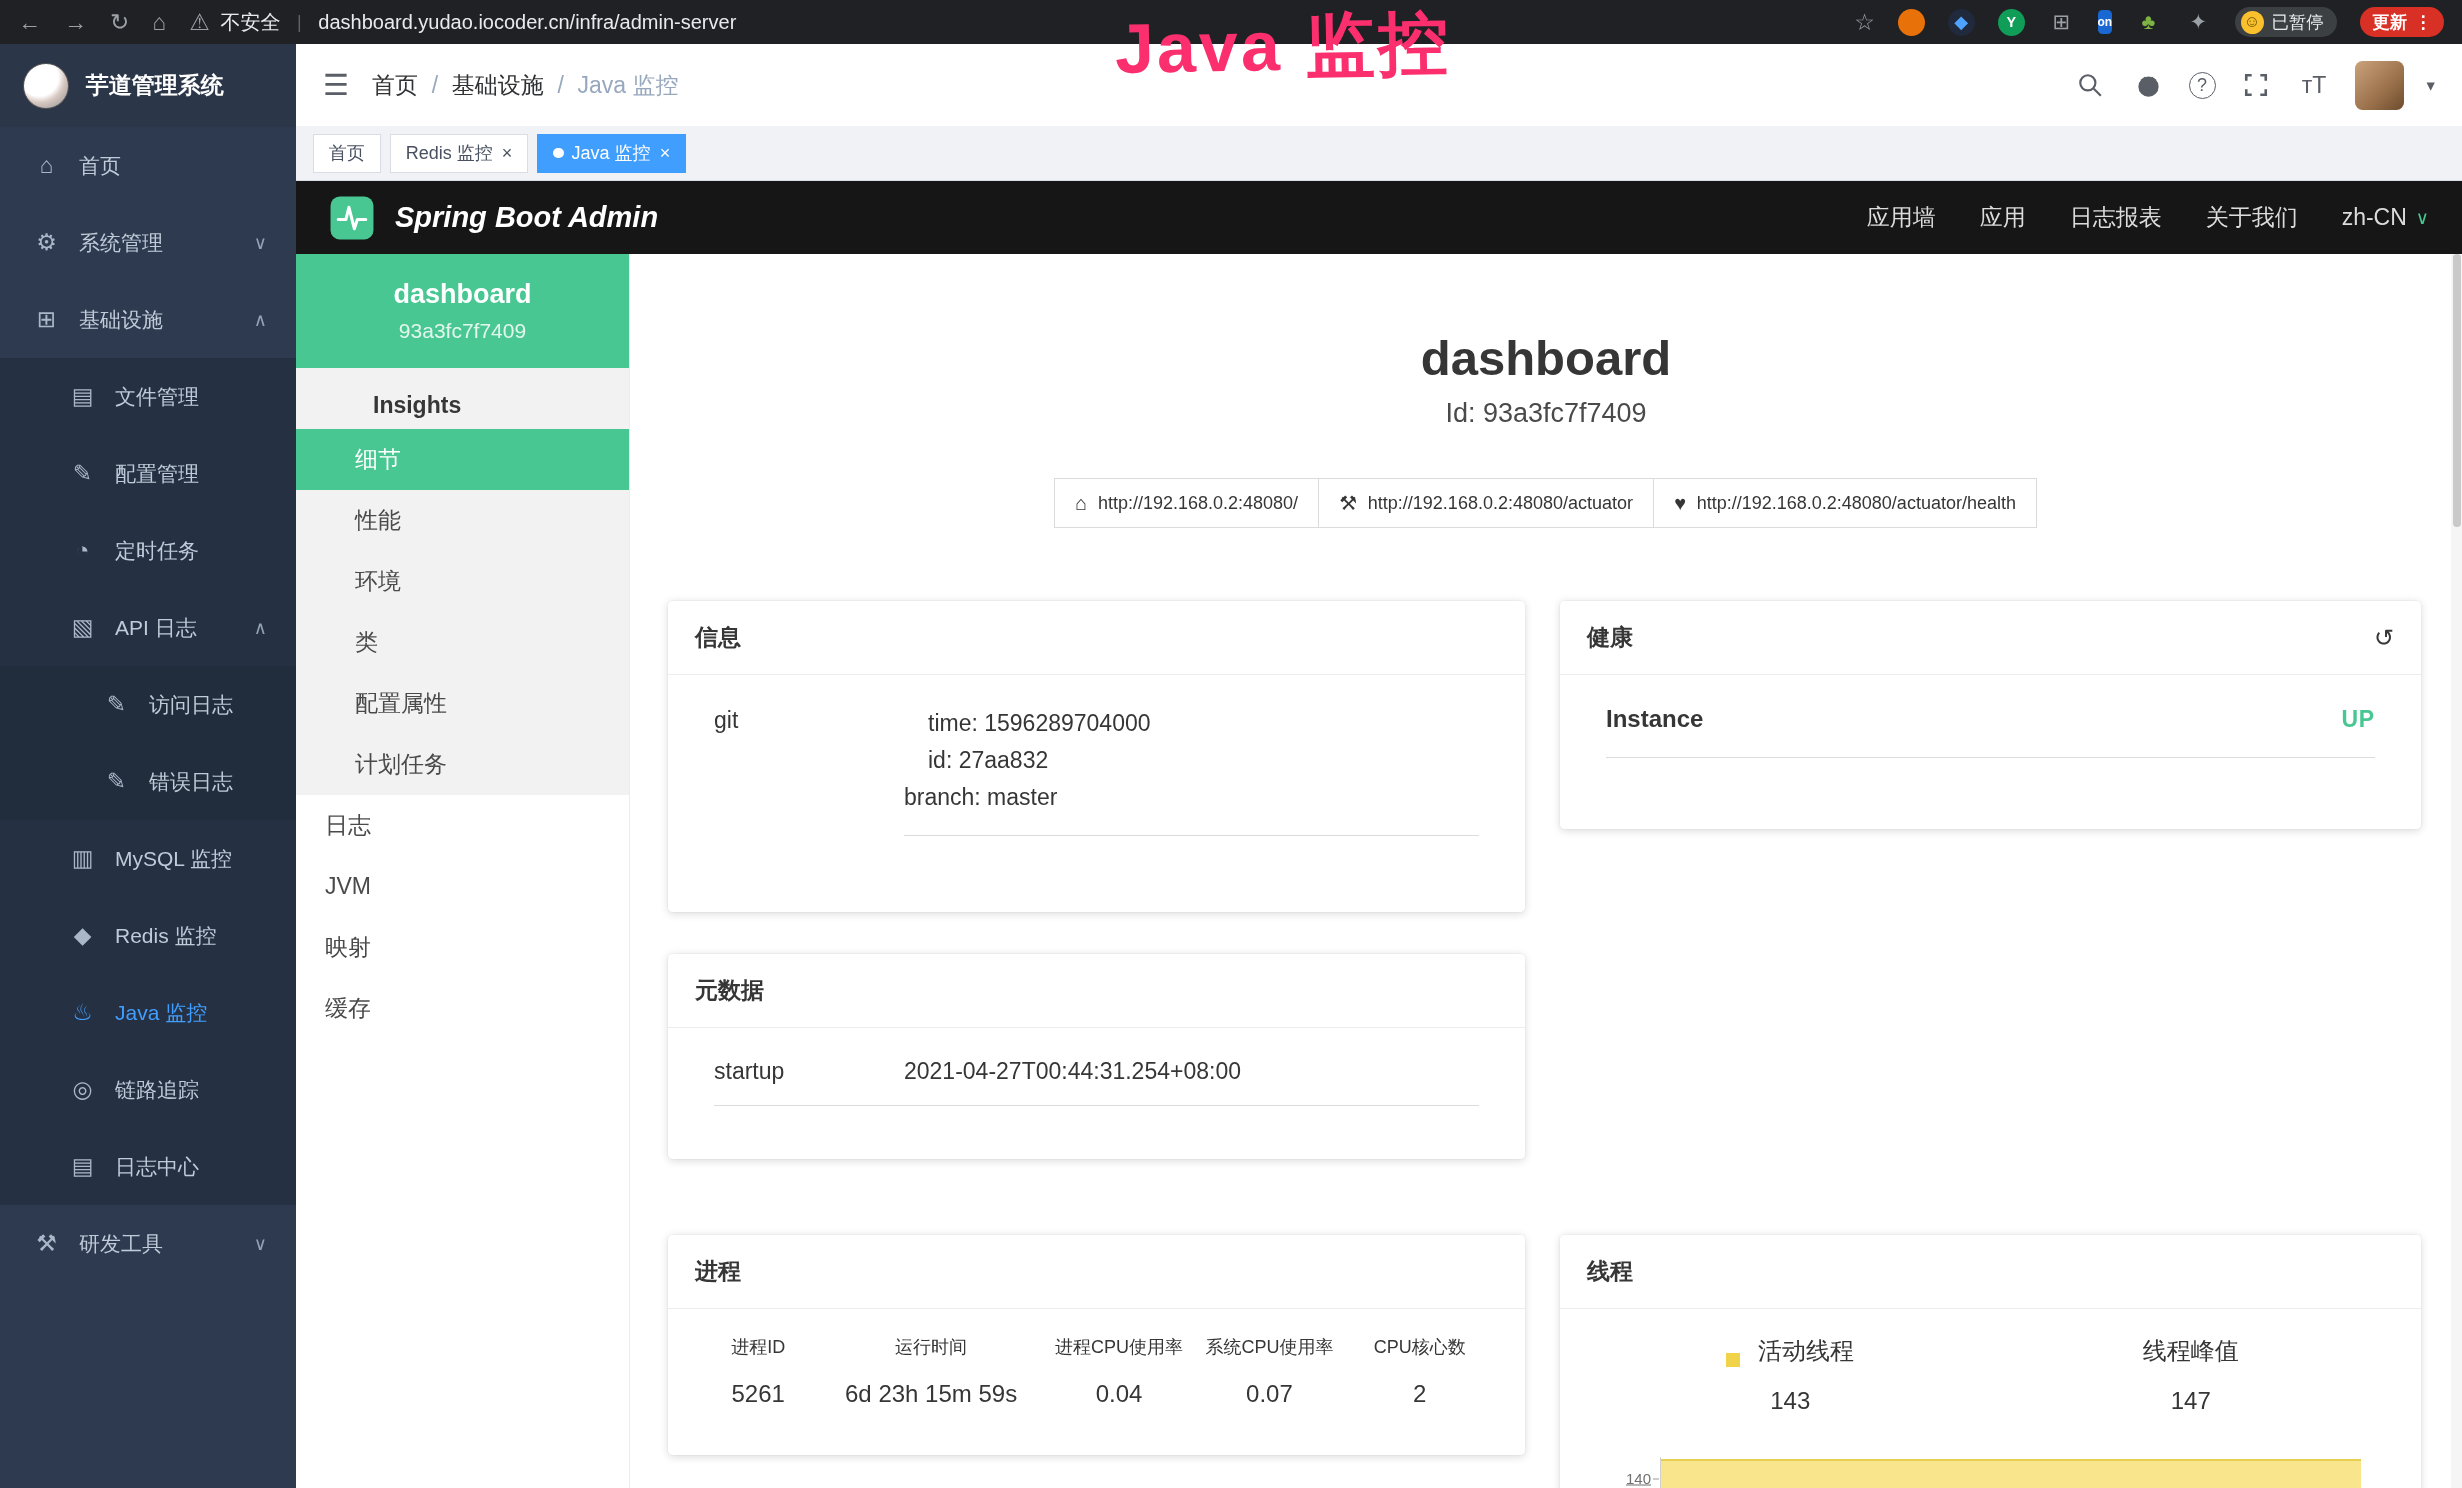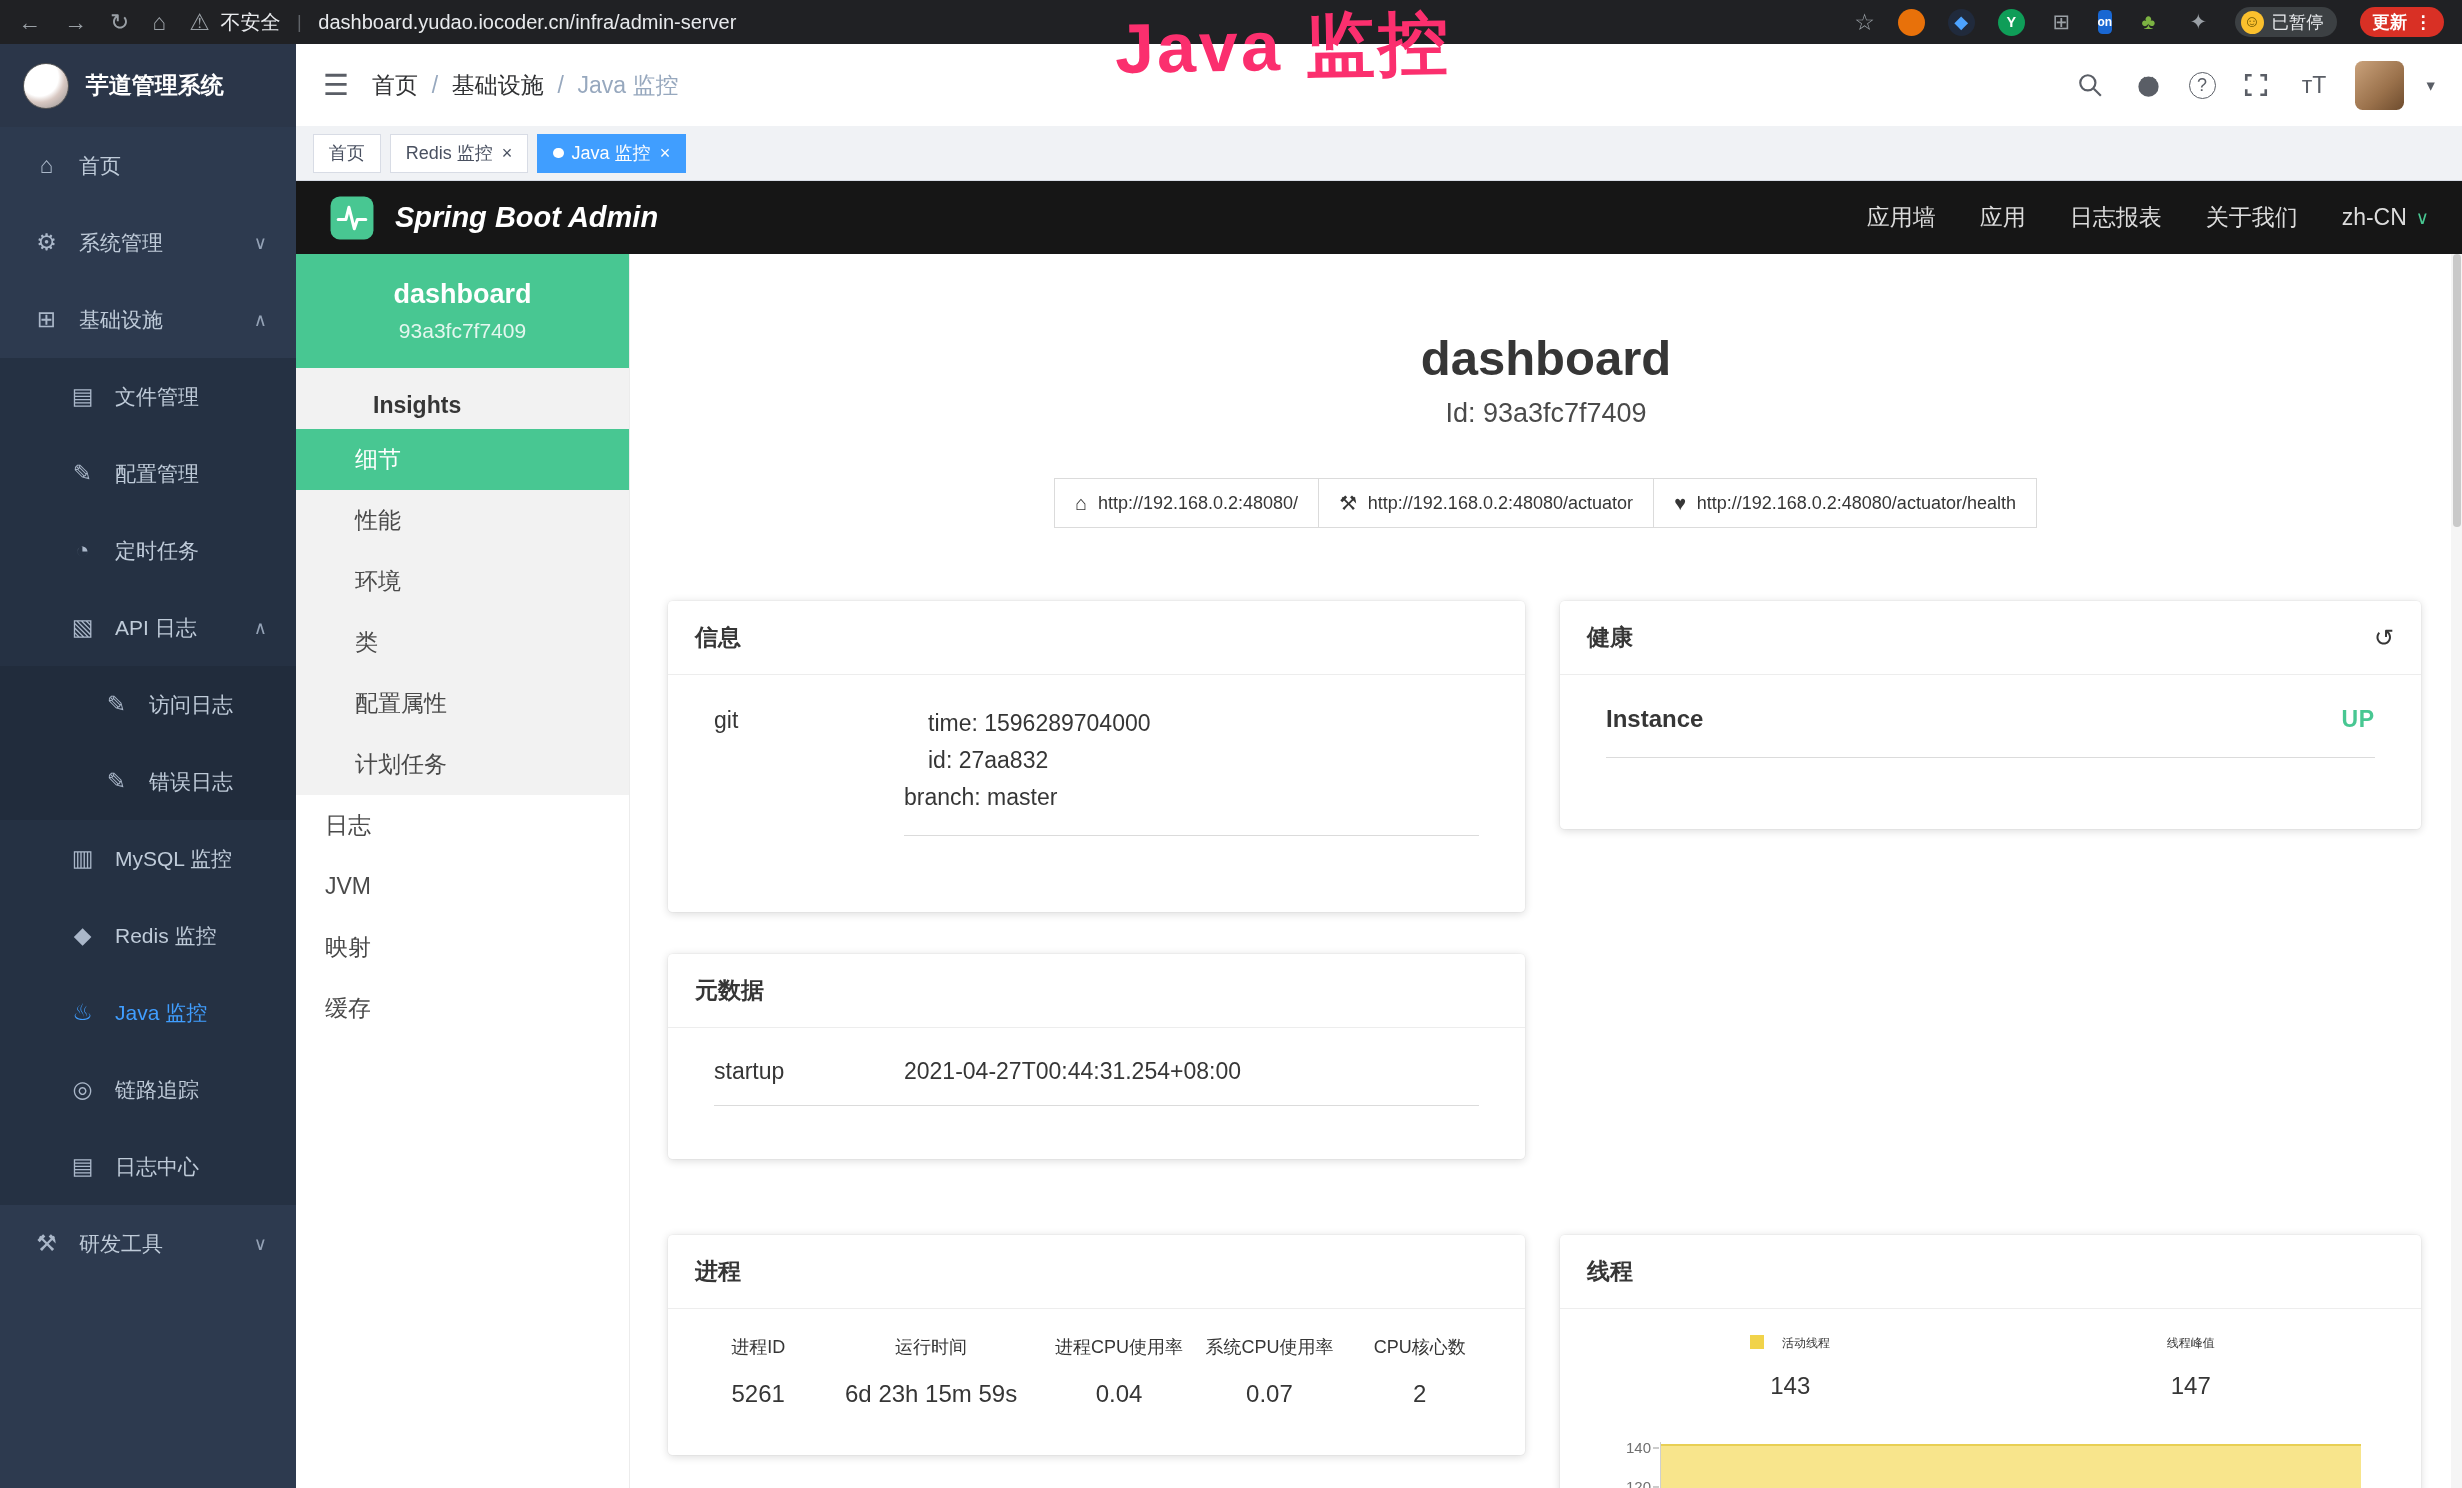--- a/index.html
+++ b/index.html
@@ -118,21 +118,21 @@
   .proc-row { display:flex; text-align:center; }
   .proc-col { flex:1; }
   .proc-col:nth-child(1) { flex:.8; }
   .proc-col:nth-child(2) { flex:1.5; }
   .proc-label { font-size:18px; color:#363636; }
   .proc-value { font-size:24px; color:#363636; margin-top:21px; }
 
   .card-threads { margin-top:406px; height:470px; }
   .legend-row { display:flex; text-align:center; }
   .leg-col { flex:1; }
-  .leg-label { font-size:12px; color:#363636; display:flex; align-items:flex-start; justify-content:center; gap:18px; }
+  .leg-label { font-size:24px; color:#363636; display:flex; align-items:flex-end; justify-content:center; gap:18px; }
   .leg-swatch { width:13.7px; height:13.7px; display:inline-block; }
   .leg-value { font-size:24px; color:#363636; margin-top:20px; }
   .chart { position:relative; height:243px; margin-top:27px; }
   .chart-axis { position:absolute; left:70px; top:15px; bottom:0; border-left:0.8px solid #cfcfcf; }
   .ytick { position:absolute; left:0; width:61px; text-align:right; font-size:15px; color:#707070; transform:translateY(-50%); }
   .ytick::after { content:""; position:absolute; right:-7.6px; top:50%; width:6px; height:0.8px; background:#9a9a9a; }
   .series-area { position:absolute; left:71px; right:30px; bottom:0; }
 
   .vscroll { position:absolute; right:0; top:0; bottom:0; width:10.6px; background:#f5f5f5; }
   .vscroll-thumb { position:absolute; top:0; left:1.5px; width:7.6px; height:273px; border-radius:3.8px; background:#c9c9c9; }
@@ -469,21 +469,21 @@
                         </div>
                         <div class="leg-col">
                           <div class="leg-label">
                             <span>线程峰值</span>
                           </div>
                           <div class="leg-value">147</div>
                         </div>
                       </div>
                     <div class="chart">
                       <div class="chart-axis"></div>
-                    <div class="ytick" style="top: 20px;">140</div>
+                    <div class="ytick" style="top: 36px; text-decoration: underline;">140</div>
                         <div class="ytick" style="top: 59px;">120</div>
                         <div class="series-area" style="top: 17.3px; background: rgb(248, 229, 140); border-top: 2.3px solid rgb(232, 207, 84);"></div>
                       </div>
                   </div>
                 </div>
 
               </div>
             </div>
 
             <div class="vscroll">

